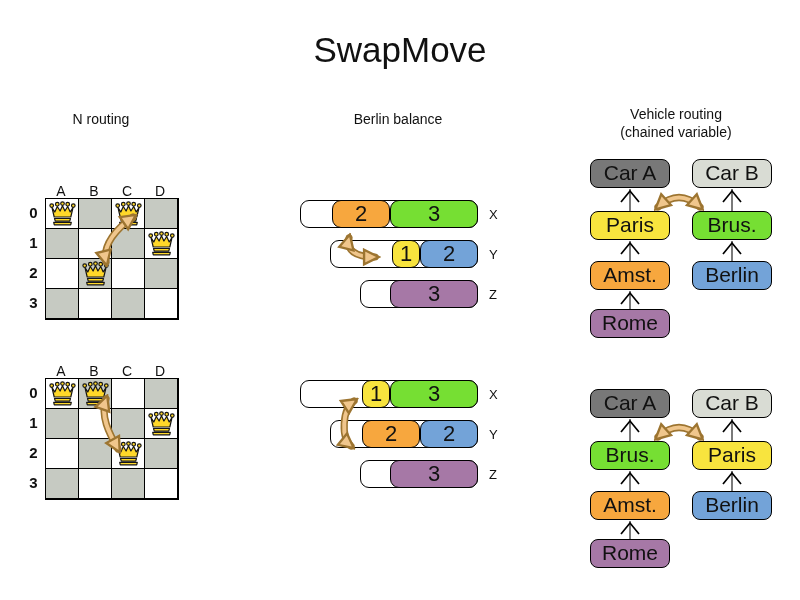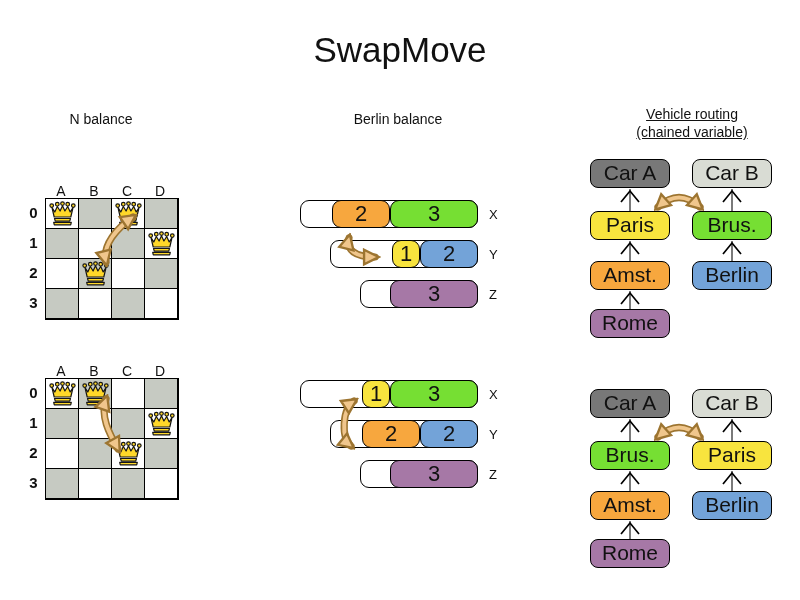--- a/index.html
+++ b/index.html
@@ -3,21 +3,21 @@
 <meta charset="utf-8">
 <style>
   html,body{margin:0;padding:0;background:#fff;}
   .canvas{position:relative;width:800px;height:600px;background:#fff;overflow:hidden;
           font-family:"Liberation Sans",sans-serif;color:#111;}
   .title{position:absolute;top:30px;left:0;width:800px;text-align:center;font-size:35px;}
   .subtitle{position:absolute;top:70px;left:0;width:800px;text-align:center;font-size:13px;}
   .heading{position:absolute;font-size:14px;text-align:center;}
   .h-nqueens{left:25px;width:152px;top:111px;}
   .h-cloud{left:298px;width:200px;top:111px;}
-  .h-vehicle{left:592px;width:200px;top:105px;line-height:18px;text-decoration:underline;}
+  .h-vehicle{left:576px;width:200px;top:105px;line-height:18px;}
   .layer{position:absolute;left:0;top:0;width:800px;height:600px;}
   .board{position:absolute;width:180px;height:140px;}
   .col-label{position:absolute;top:0;width:33px;text-align:center;font-size:14px;letter-spacing:1px;}
   .row-label{position:absolute;left:0;width:17px;height:30px;line-height:30px;text-align:center;
              font-weight:bold;font-size:15px;}
   .grid{position:absolute;left:20px;top:15px;width:132px;height:120px;border:1.5px solid #000;background:#fff;}
   .cell{position:absolute;width:33px;height:30px;box-sizing:border-box;
         border-right:1px solid #000;border-bottom:1px solid #000;background:#fff;}
   .cell.shaded{background:#c6cac2;}
   .queen{position:absolute;width:29px;height:27px;}
@@ -33,21 +33,21 @@
   .arrows{position:absolute;left:0;top:0;pointer-events:none;}
   .au{fill:none;stroke:#9d7531;stroke-width:7.2;stroke-linecap:round;}
   .ao{fill:none;stroke:#f0c68c;stroke-width:4;stroke-linecap:round;}
 </style>
 </head>
 <body>
 
 <div class="canvas">
   <div class="title">SwapMove</div>
 
-  <div class="heading h-nqueens">N balance</div>
+  <div class="heading h-nqueens">N routing</div>
   <div class="heading h-cloud">Berlin balance</div>
   <div class="heading h-vehicle">
     <div>Vehicle routing</div>
     <div>(chained variable)</div>
   </div>
 
   <div id="board-before" class="board" style="left:25px;top:183px;">
       <div class="col-label" style="left: 20px;">A</div>
       <div class="col-label" style="left: 53px;">B</div>
       <div class="col-label" style="left: 86px;">C</div>

